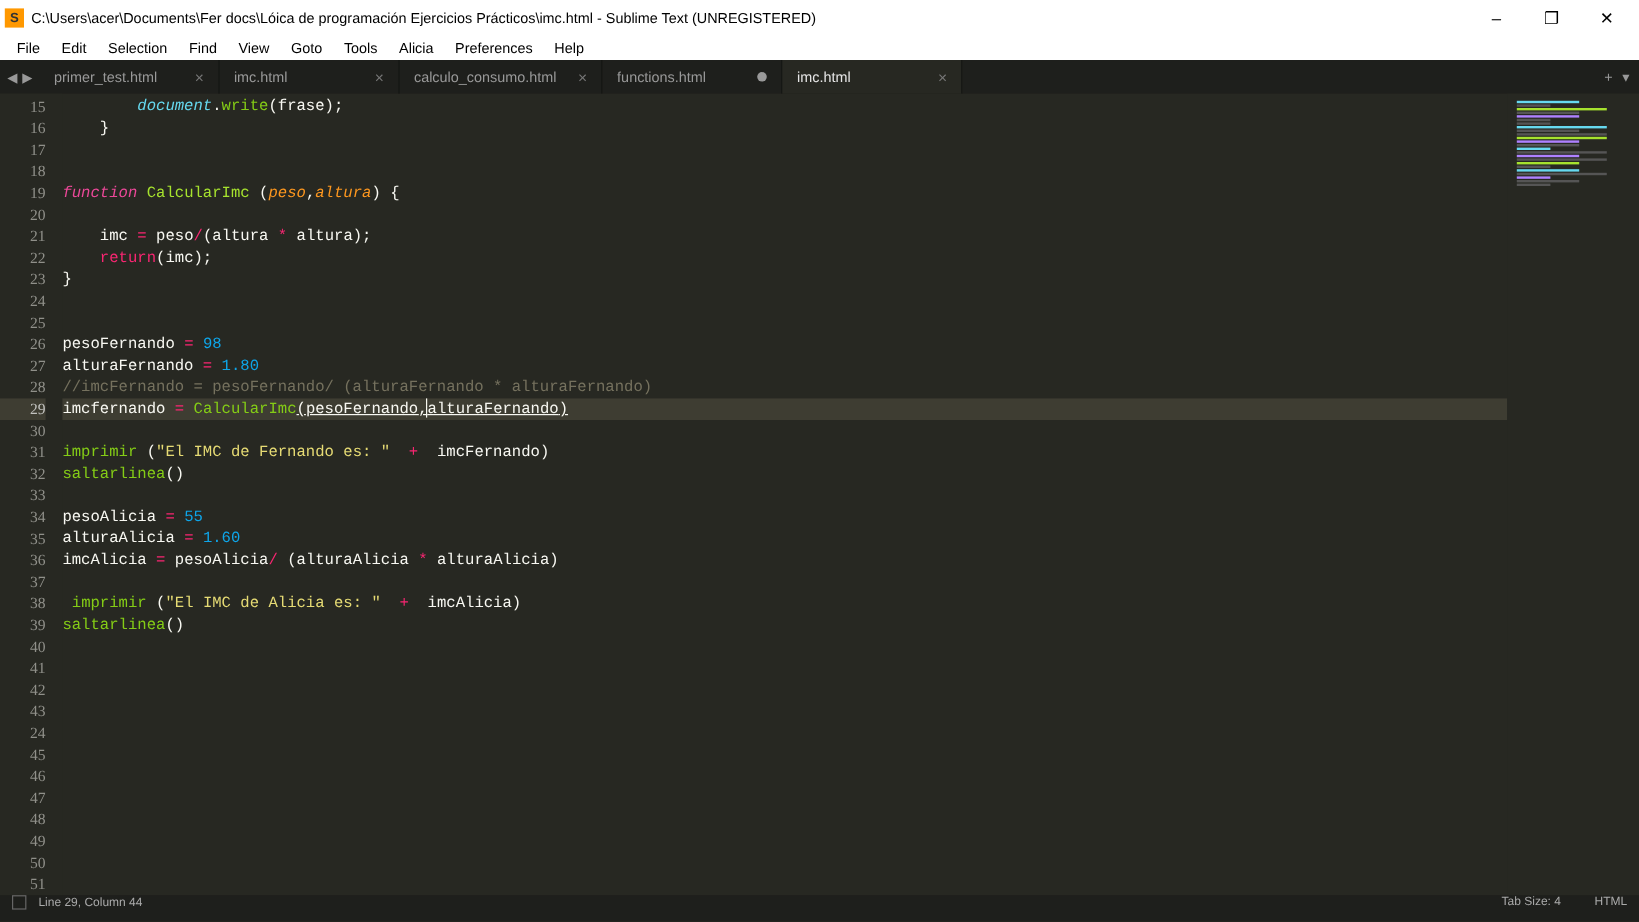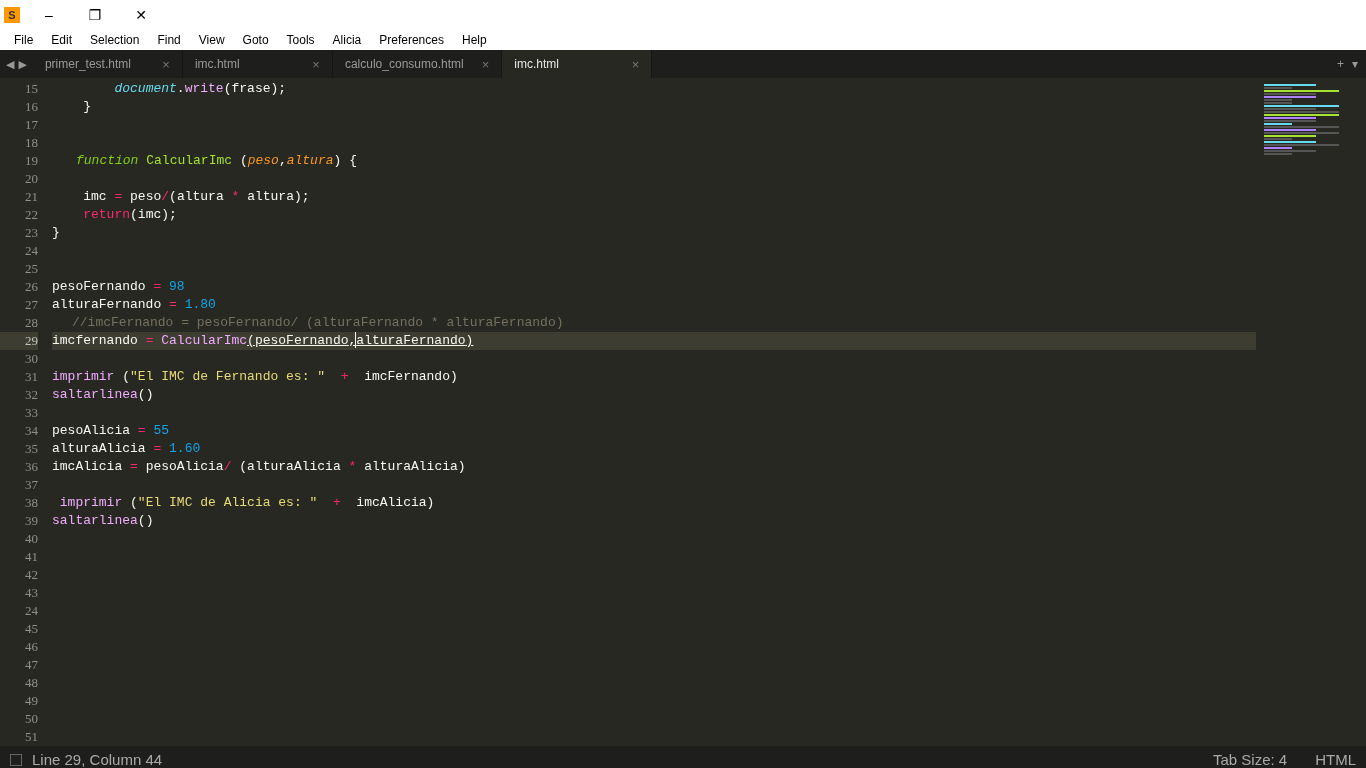--- a/index.html
+++ b/index.html
@@ -31,58 +31,59 @@
 
 .editor-wrap { display: flex; height: calc(768px - 30px - 20px - 28px - 22px); }
 .gutter { width: 52px; background: #272822; color: #90908a; font-family: Liberation Serif, serif; font-size: 13px; text-align: right; padding-right: 14px; padding-top: 2px; line-height: 18px; user-select: none; }
 .gutter .ln { height: 18px; }
 .gutter .ln.current { background: #3e3d32; color: #c2c2bf; }
 .code { flex: 1; font-family: Consolas, "Courier New", monospace; font-size: 13px; padding-top: 2px; line-height: 18px; white-space: pre; position: relative; }
 .code .line { height: 18px; }
 .code .line.current { background: #3e3d32; }
 
 
-.c-kw { color: #84cc16; font-style: italic; margin-left: 24px; }
+.c-kw { color: #ec4899; font-style: italic; }
 .c-kw2 { color: #f92672; }
-.c-fn { color: #f0abfc; }
+.c-fn { color: #84cc16; }
 .c-fnname { color: #a6e22e; }
 .c-param { color: #fd971f; font-style: italic; }
 .c-num { color: #0ea5e9; }
 .c-str { color: #e6db74; }
-.c-com { color: #75715e; margin-left: 20px; }
+.c-com { color: #75715e; }
 .c-punc { color: #f8f8f2; }
 .c-var { color: #f8f8f2; }
 .c-op { color: #f92672; }
 .c-obj { color: #66d9ef; font-style: italic; margin-top: 48px; }
 .underline { text-decoration: underline; text-decoration-color: #f8f8f2; }
 .cursor { border-left: 1px solid #f8f8f0; display: inline-block; height: 16px; vertical-align: text-bottom; margin-left: -1px; }
 
 
 .minimap { width: 110px; background: #272822; position: relative; }
 .minimap .mm-content { position: absolute; top: 6px; right: 8px; left: 8px; }
 .minimap .mm-line { height: 2px; margin-bottom: 1px; background: #555; }
 .minimap .mm-line.short { width: 30%; }
 .minimap .mm-line.med { width: 55%; }
 .minimap .mm-line.long { width: 80%; }
 .minimap .mm-line.c1 { background: #a6e22e; }
 .minimap .mm-line.c2 { background: #66d9ef; }
 .minimap .mm-line.c3 { background: #ae81ff; }
 
 
-.statusbar { height: 22px; background: #1e1f1c; color: #aaa; display: flex; align-items: flex-end; padding: 0 10px; font-size: 15px; }
+.statusbar { height: 22px; background: #1e1f1c; color: #aaa; display: flex; align-items: flex-start; padding: 0 10px; font-size: 10px; }
 .statusbar .sb-left { display: flex; align-items: center; gap: 10px; }
 .statusbar .sb-box { width: 12px; height: 12px; border: 1px solid #666; }
 .statusbar .spacer { flex: 1; }
 .statusbar .sb-item { margin-left: 28px; }
 </style>
 </head>
 <body>
 
 <div class="titlebar">
   <div class="app-icon">S</div>
+  <div class="title-text">C:\Users\acer\Documents\Fer docs\Lóica de programación Ejercicios Prácticos\imc.html - Sublime Text (UNREGISTERED)</div>
   <div class="win-controls">
     <div class="win-btn">‒</div>
     <div class="win-btn">❐</div>
     <div class="win-btn">✕</div>
   </div>
 </div>
 
 <div class="menubar">
   <div class="menu-item">File</div>
   <div class="menu-item">Edit</div>
@@ -105,20 +106,24 @@
     <span class="tab-label">primer_test.html</span>
     <span class="tab-close">×</span>
   </div>
   <div class="tab">
     <span class="tab-label">imc.html</span>
     <span class="tab-close">×</span>
   </div>
   <div class="tab">
     <span class="tab-label">calculo_consumo.html</span>
     <span class="tab-close">×</span>
+  </div>
+  <div class="tab">
+    <span class="tab-label">functions.html</span>
+    <span class="tab-dirty"></span>
   </div>
   <div class="tab active">
     <span class="tab-label">imc.html</span>
     <span class="tab-close">×</span>
   </div>
   <div class="spacer"></div>
   <div class="tab-controls">
     <span>+</span>
     <span>▾</span>
   </div>

